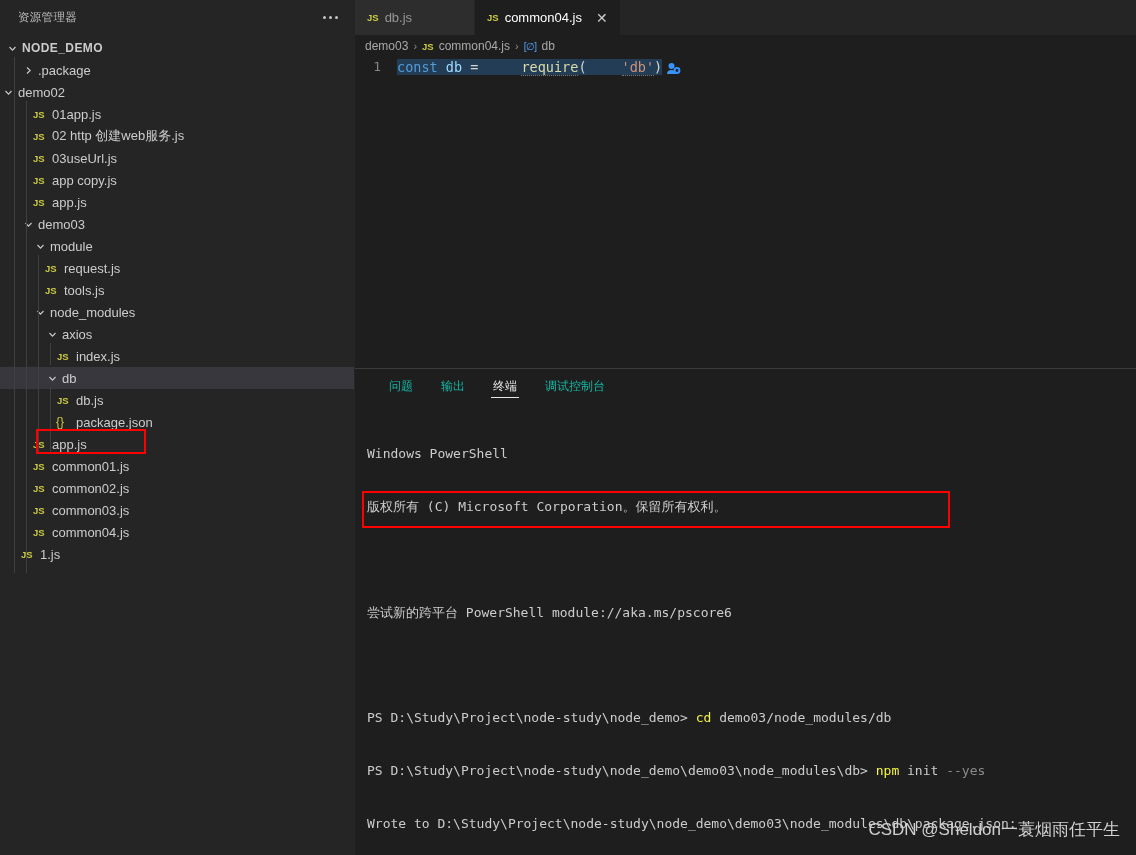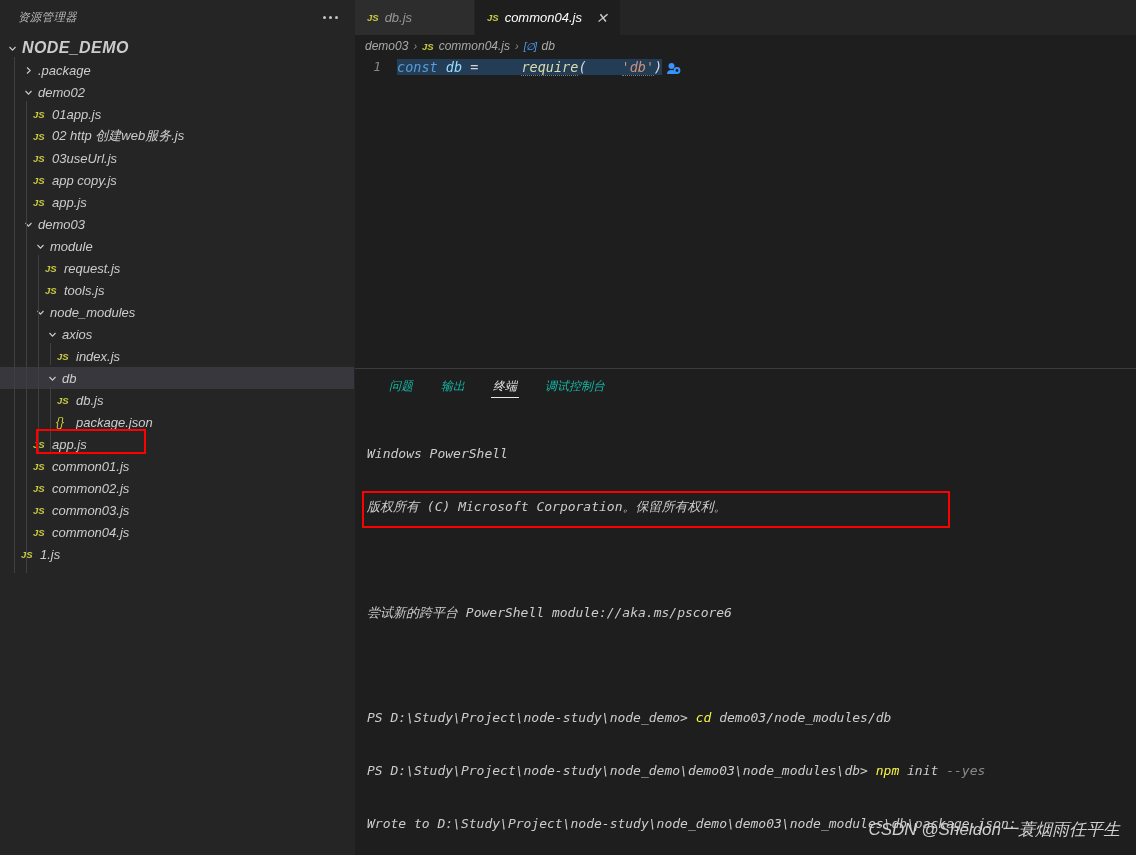--- a/index.html
+++ b/index.html
@@ -2,21 +2,21 @@
 <html><head>
 <meta charset="utf-8">
 <style>
   * { box-sizing: border-box; margin: 0; padding: 0; }
   html, body {
     width: 1136px; height: 855px;
     background: #252526;
     font-family: "Liberation Sans", sans-serif;
     overflow: hidden;
   }
-  .app { position: relative; width: 1136px; height: 855px; display: flex; background: #1e1e1e; font-style: italic; }
+  .app { position: relative; width: 1136px; height: 855px; display: flex; background: #1e1e1e; }
 
   
   .sidebar {
     width: 355px; height: 855px;
     background: #252526;
     flex: 0 0 355px;
     position: relative;
     border-right: 1px solid #252526;
   }
   .sidebar-header {
@@ -58,21 +58,21 @@
     color: #cbcb41; font-size: 9.5px; font-weight: bold;
     text-align: left; padding-left: 1px;
     font-family: "Liberation Sans", sans-serif;
   }
   .row .jsonicon {
     flex: 0 0 18px; width: 18px;
     color: #cbcb41; font-size: 12px;
     text-align: left;
   }
   .row .lbl { padding-left: 2px; }
-  .root-row { font-weight: bold; font-size: 16px; letter-spacing: .4px; color: #cccccc; }
+  .root-row { font-weight: bold; font-size: 12px; letter-spacing: .4px; color: #cccccc; }
 
   
   .guide {
     position: absolute;
     width: 1px; background: #404040;
   }
 
   
   .redbox {
     position: absolute;
@@ -193,21 +193,21 @@
           <span class="lbl">NODE_DEMO</span>
         </div>
         <div class="row" style="padding-left: 20px;">
           <span class="chev">
             <svg width="9" height="9" viewBox="0 0 9 9">
               <path d="M3 1.5 L6.2 4.5 L3 7.5" stroke="#cccccc" stroke-width="1.1" fill="none"></path>
             </svg>
           </span>
           <span class="lbl">.package</span>
         </div>
-        <div class="row" style="padding-left: 20px;">
+        <div class="row" style="">
           <span class="chev">
             <svg width="9" height="9" viewBox="0 0 9 9">
               <path d="M1.5 3 L4.5 6.2 L7.5 3" stroke="#cccccc" stroke-width="1.1" fill="none"></path>
             </svg>
           </span>
           <span class="lbl">demo02</span>
         </div>
         <div class="row" style="padding-left: 32px;">
           <span class="jsicon">JS</span>
           <span class="lbl">01app.js</span>

